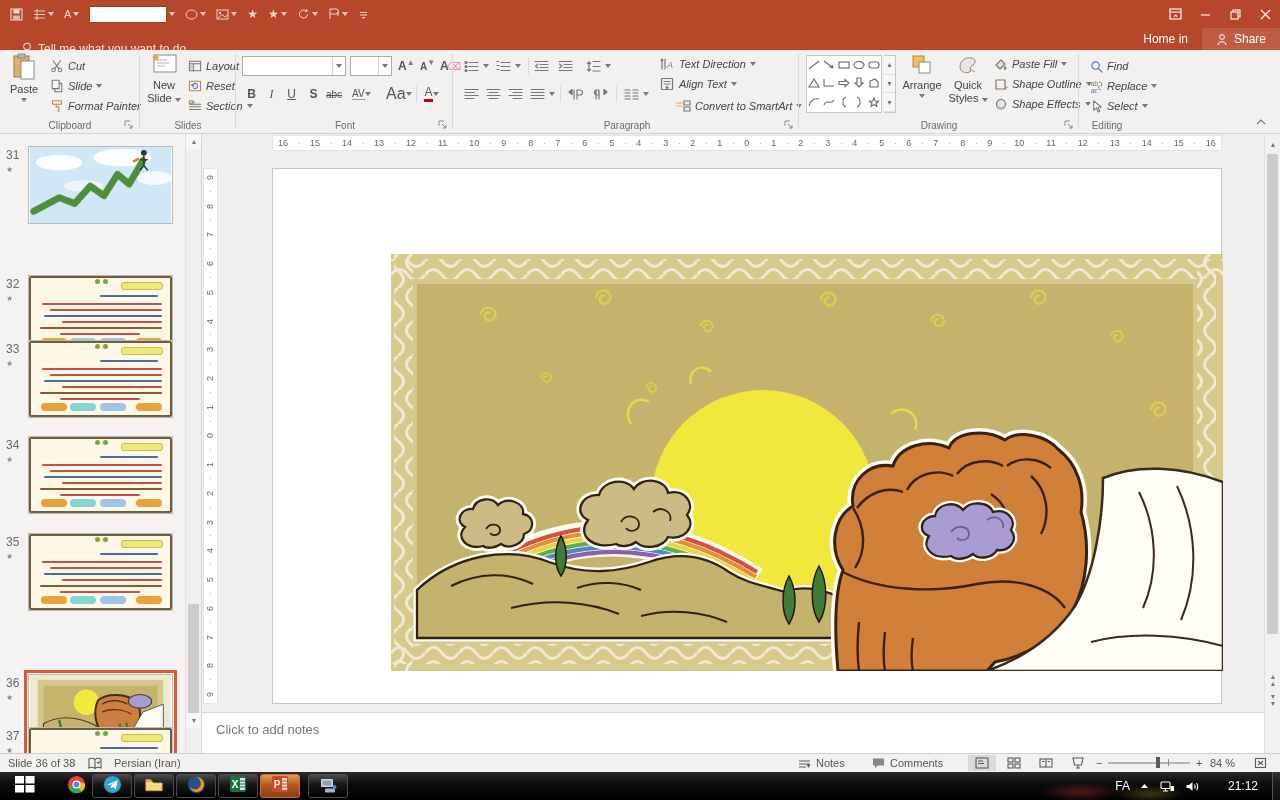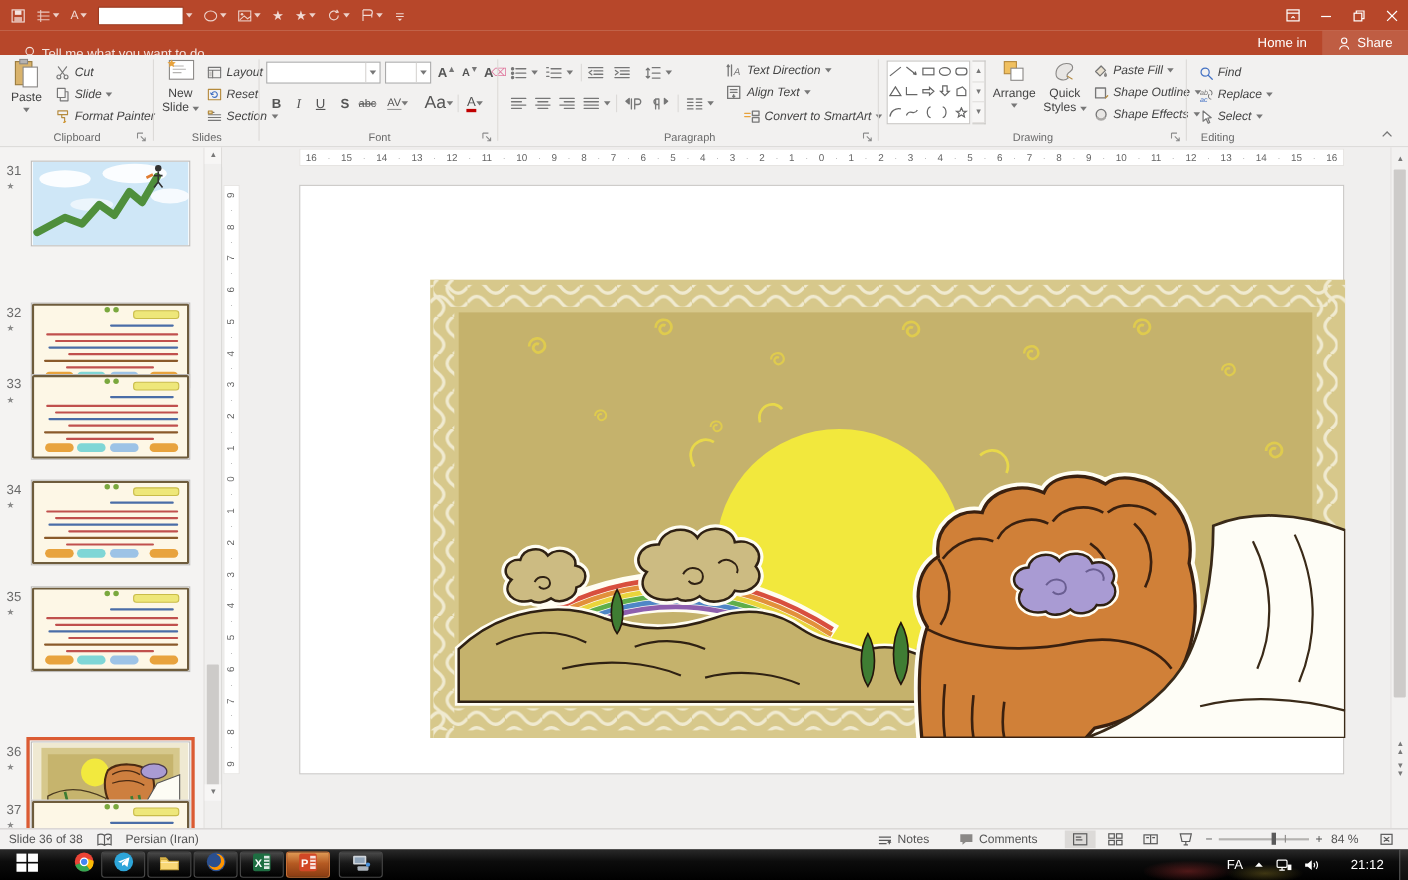--- a/index.html
+++ b/index.html
@@ -988,20 +988,23 @@
       </div>
     </div>
 
     <div class="main-scroll">
       <div class="ms-btn" style="top:2px">▲</div>
       <div class="sb-thumb" style="top:20px;height:480px;left:2px"></div>
       <div class="ms-btn" style="top:538px">▲<br>▲</div>
       <div class="ms-btn" style="top:558px">▼<br>▼</div>
     </div>
 
+    <div class="notes">
+      <div class="notes-text">Click to add notes</div>
+    </div>
   </div>
 
   <div class="statusbar">
     <div class="sitem" style="left:8px">Slide 36 of 38</div>
     <div class="sitem" style="left:88px">
       <svg width="14" height="13" viewBox="0 0 14 13">
           <path d="M1,2 C3,1 5,1 7,2.5 C9,1 11,1 13,2 V11 C11,10 9,10 7,11.5 C5,10 3,10 1,11 Z M7,2.5 V11.5" stroke="#5a5a5a" fill="none" stroke-width="1.1"></path>
           <path d="M9,5 l1.2,1.5 L12,4" stroke="#5a5a5a" fill="none" stroke-width="1.1"></path>
         </svg>
     </div>

